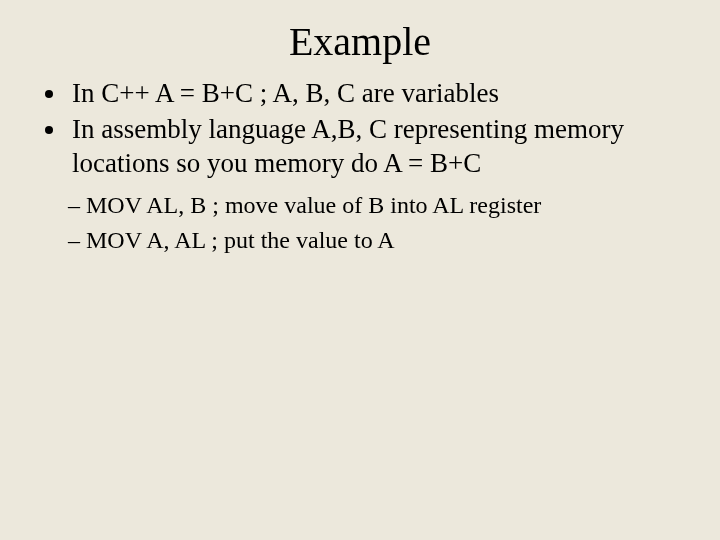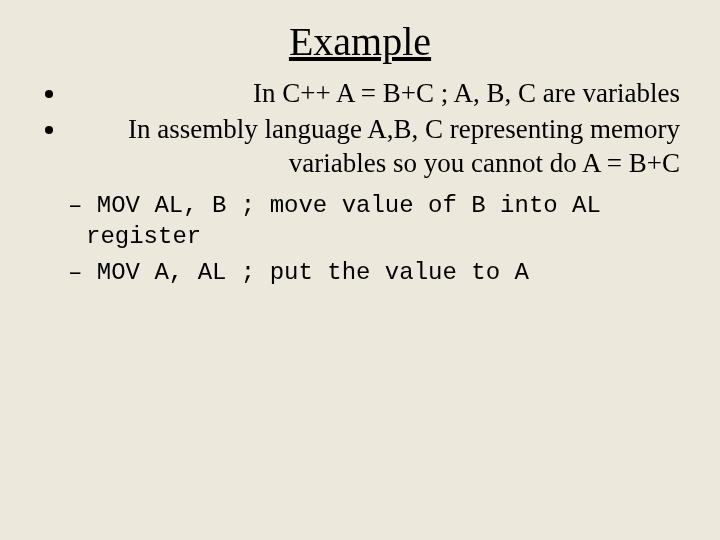--- a/index.html
+++ b/index.html
@@ -16,57 +16,54 @@
     width: 720px;
     height: 540px;
     box-sizing: border-box;
     padding: 10px 40px 0 40px;
   }
   .title {
     text-align: center;
     font-size: 40px;
     font-weight: normal;
     margin: 8px 0 12px 0;
-    text-decoration: underline;
   }
   ul.main {
     list-style: disc;
     margin: 0 0 0 28px;
     padding: 0;
     font-size: 27px;
     line-height: 1.25;
   }
   ul.main > li {
     margin: 0 0 2px 0;
     padding-left: 4px;
-    text-align: right;
   }
   ul.sub {
     list-style: none;
     margin: 10px 0 0 28px;
     padding: 0;
     font-size: 24px;
     line-height: 1.3;
   }
   ul.sub > li {
     margin: 0 0 4px 0;
     text-indent: -18px;
     padding-left: 18px;
-    font-family: Liberation Mono, monospace;
   }
   ul.sub > li::before {
     content: "– ";
   }
 </style>
 </head>
 <body>
 
 <div class="slide">
   <div class="title">Example</div>
   <ul class="main">
     <li>In C++ A = B+C ; A, B, C are variables</li>
-    <li>In assembly language A,B, C representing memory variables so you cannot do A = B+C</li>
+    <li>In assembly language A,B, C representing memory locations so you memory do A = B+C</li>
   </ul>
   <ul class="sub">
     <li>MOV AL, B   ; move value of B into AL register</li>
     <li>MOV A, AL  ; put the value to A</li>
   </ul>
 </div>
 
 </body></html>

